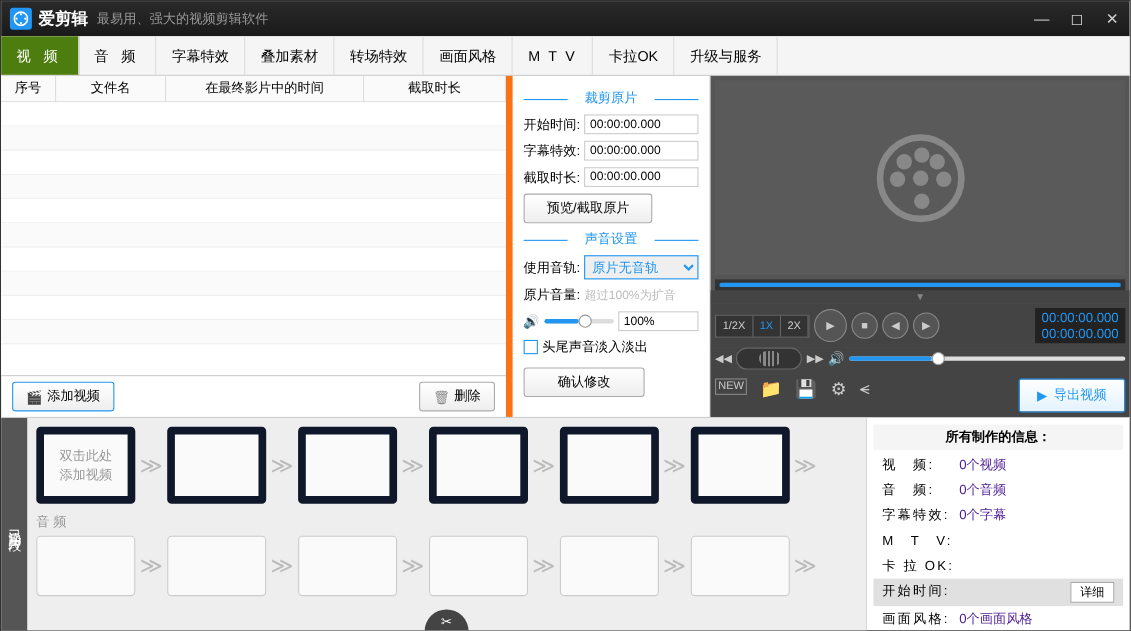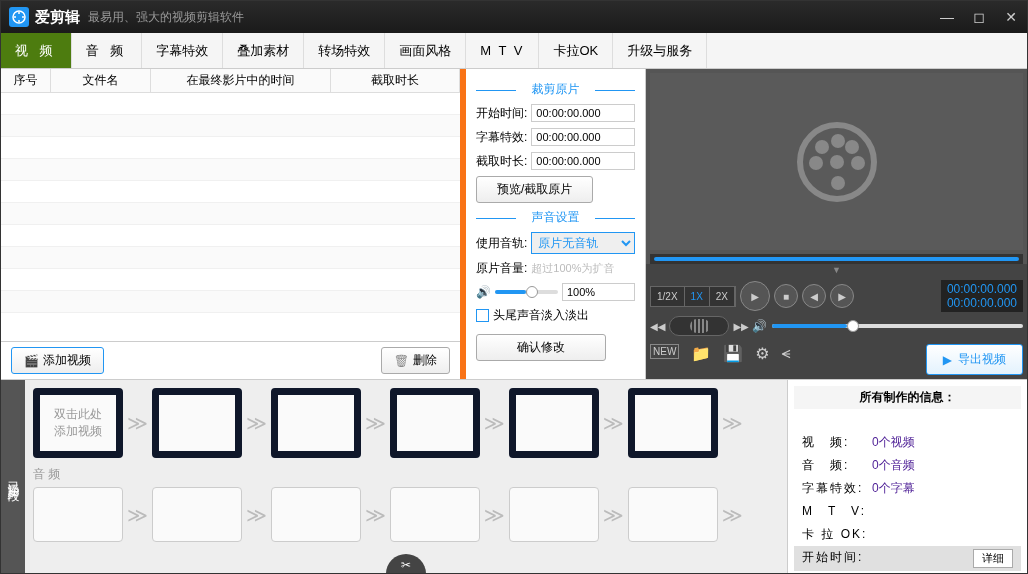--- a/index.html
+++ b/index.html
@@ -58,21 +58,21 @@
 .bottom{display:flex;height:195px;border-top:1px solid #ccc}
 .vtab{width:24px;background:#555;color:#fff;writing-mode:vertical-rl;text-orientation:upright;display:flex;align-items:center;justify-content:center;font-size:12px;letter-spacing:2px}
 .timeline{flex:1;background:#eee;padding:8px;overflow:hidden;position:relative}
 .track{display:flex;align-items:center;gap:4px;margin-bottom:8px}
 .clip{width:90px;height:70px;background:#fafafa;border:7px solid #0f172a;border-radius:4px;display:flex;align-items:center;justify-content:center;color:#999;font-size:11px;text-align:center;flex-direction:column}
 .arrow{color:#bbb;font-size:20px}
 .track-label{color:#999;margin:4px 0}
 .clip2{width:90px;height:55px;background:#fafafa;border:1px solid #ccc;border-radius:4px}
 .scissors{position:absolute;bottom:-2px;left:50%;transform:translateX(-50%);width:40px;height:22px;background:#444;border-radius:20px 20px 0 0;display:flex;align-items:center;justify-content:center;color:#fff}
 .info{width:240px;border-left:1px solid #ccc;padding:6px}
-.info-title{text-align:center;font-weight:bold;margin-bottom:22px;background:#f5f5f5;padding:3px}
+.info-title{text-align:center;font-weight:bold;margin-bottom:2px;background:#f5f5f5;padding:3px}
 .info-row{display:flex;padding:3px 8px;font-size:12px}
 .info-row.hl{background:#e0e0e0}
 .info-k{width:70px;letter-spacing:2px}
 .info-v{color:#4c1d95}
 .detail-btn{margin-left:auto;border:1px solid #aaa;padding:1px 8px;font-size:11px;cursor:pointer;background:#fff}
 .vol-icon{color:#2196f3;font-size:12px}
 </style>
 </head>
 <body>
 
@@ -172,21 +172,21 @@
           <div class="slider-fill"></div>
           <div class="slider-thumb"></div>
         </div>
       <input type="text" style="width: 40px;" value="100%">
     </div>
     <div class="field">
         <div class="checkbox"></div>
         <label>头尾声音淡入淡出</label>
       </div>
     <div style="text-align:center;margin-top:10px">
-        <button class="btn" style="padding:4px 40px">确认修改</button>
+        <button class="btn" style="padding:4px 30px">确认修改</button>
       </div>
   </div>
 
   <div class="right">
     <div class="preview">
       <div class="reel">
         <div class="reel-c"></div>
         <div class="reel-h" style="top:6px;left:28px"></div>
         <div class="reel-h" style="top:28px;right:6px"></div>
         <div class="reel-h" style="bottom:6px;left:28px"></div>

